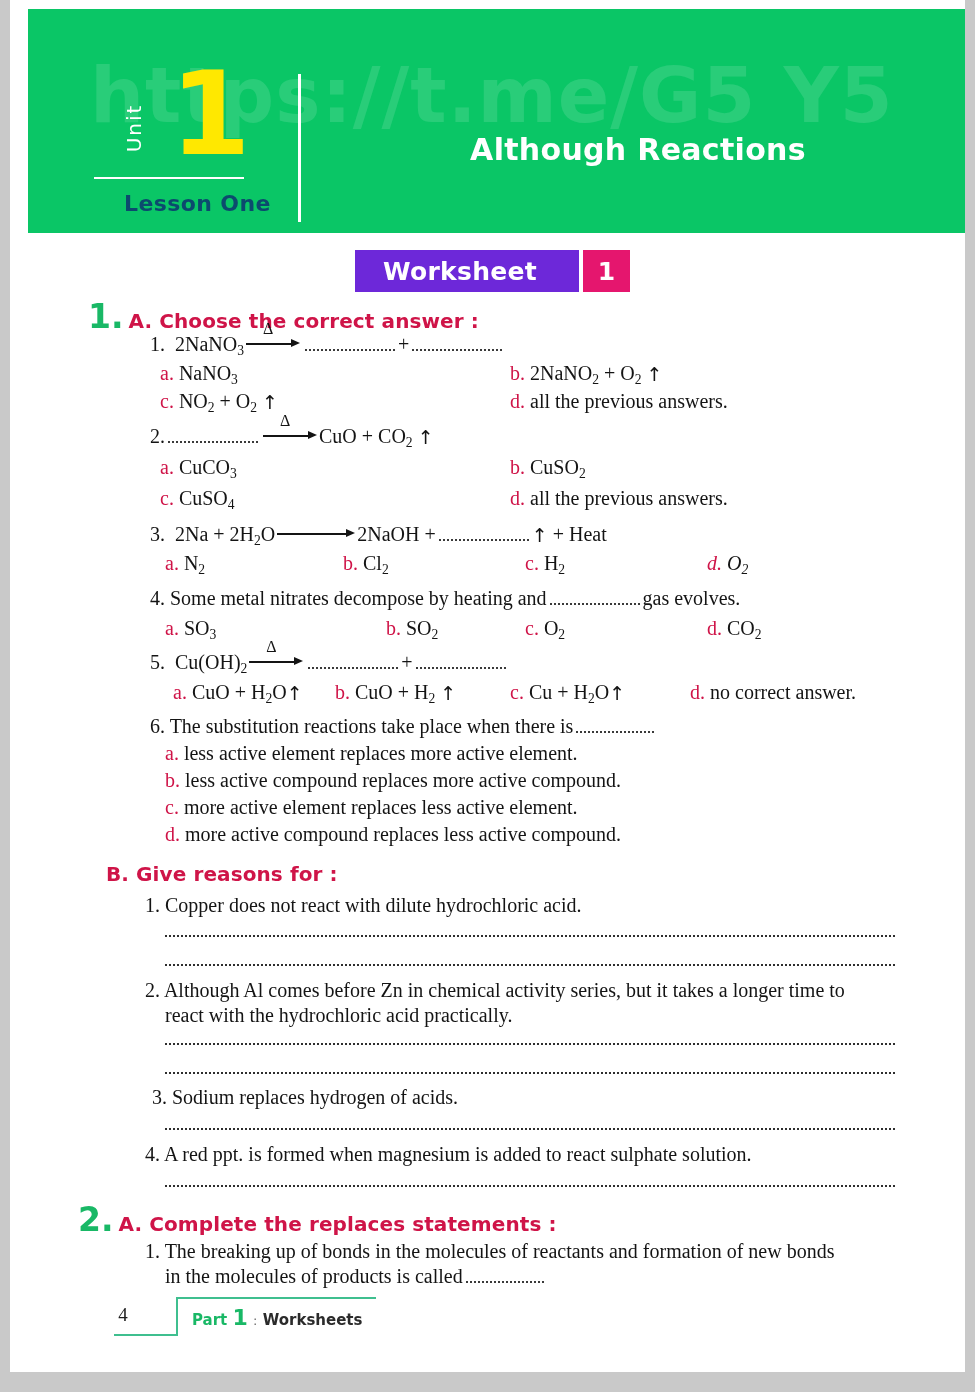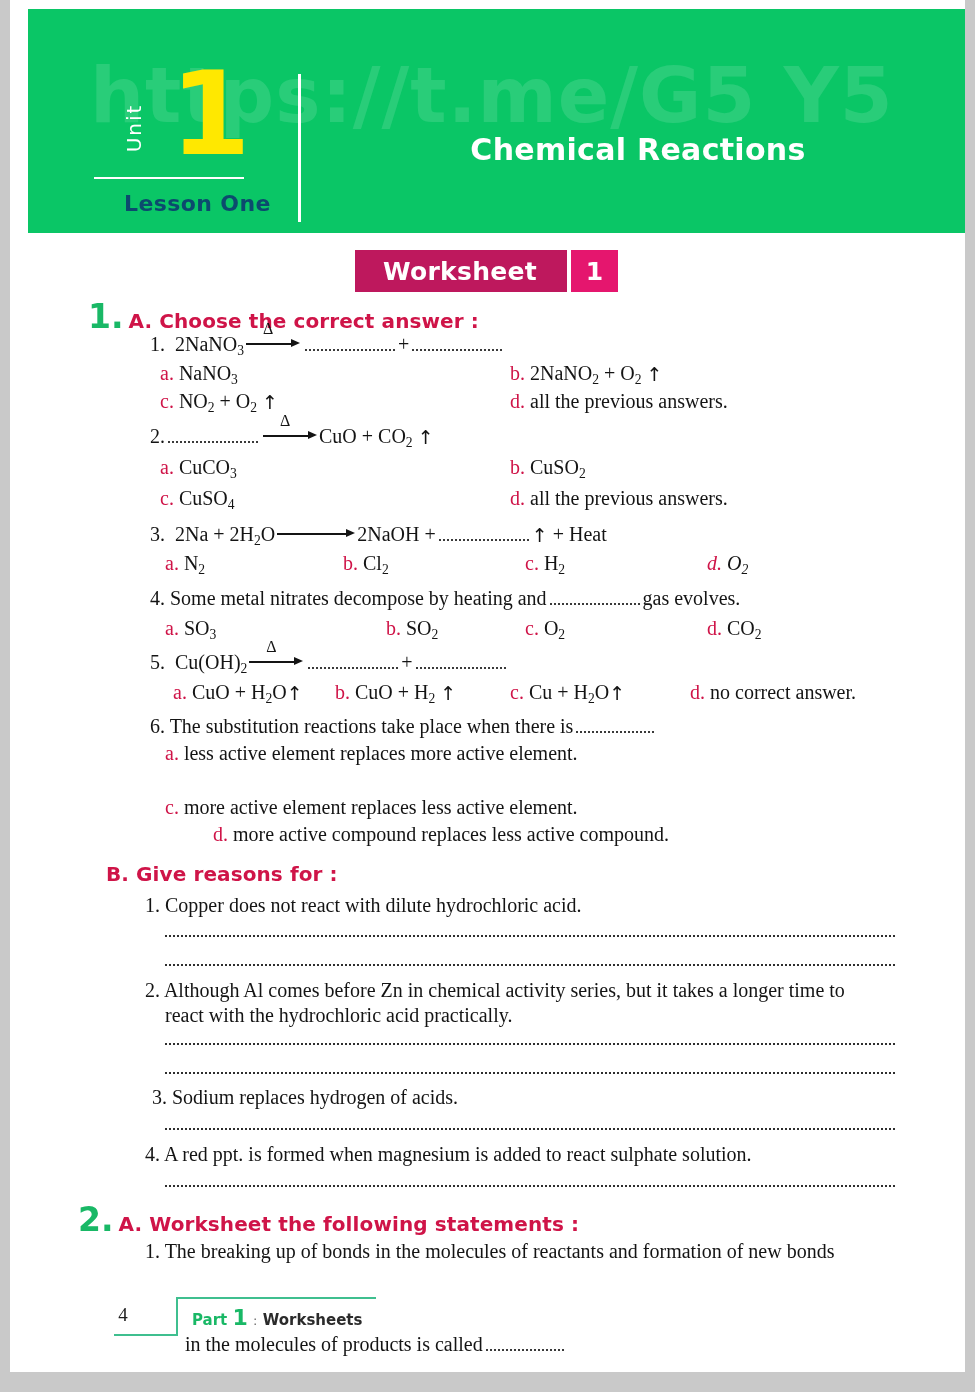--- a/index.html
+++ b/index.html
@@ -121,26 +121,26 @@
   
   .ws-badge {
     position: absolute;
     left: 345px;
     top: 250px;
     display: flex;
     align-items: stretch;
     height: 42px;
   }
   .ws-badge .ws-label {
-    background: #be185d;
+    background: #6d28d9;
     color: #ffffff;
     font-family: "DejaVu Sans", sans-serif;
     font-weight: bold;
     font-size: 25px;
-    padding: 4px 30px 4px 28px;
+    padding: 4px 42px 4px 28px;
     display: flex;
     align-items: center;
     letter-spacing: 0.3px;
   }
   .ws-badge .ws-num {
     background: #e5166e;
     color: #ffffff;
     font-family: "DejaVu Sans", sans-serif;
     font-weight: bold;
     font-size: 25px;
@@ -350,21 +350,21 @@
   <div class="banner">
     <div class="banner-watermark">https://t.me/G5  Y5</div>
 
     <div class="unit-block">
       <div class="unit-word">Unit</div>
       <div class="unit-number">1</div>
     </div>
     <div class="unit-rule"></div>
     <div class="lesson-label">Lesson One</div>
     <div class="vbar"></div>
-    <div class="banner-title">Chemical Reactions</div>
+    <div class="banner-title">Although Reactions</div>
   </div>
 
   <div class="ws-badge">
     <div class="ws-label">Worksheet</div>
     <div class="ws-num">1</div>
   </div>
 
   <div class="sect" style="left:78px; top:300px;">
     <span class="sect-num">1.</span>
     <span class="sect-title">A. Choose the correct answer :</span>
@@ -426,22 +426,23 @@
     <div class="opt" style="left:170px;"><span class="opt-letter">b.</span> <span>CuO + H<sub>2</sub> <span class="arrow-up">↑</span></span></div>
     <div class="opt" style="left:345px;"><span class="opt-letter">c.</span> <span>Cu + H<sub>2</sub>O<span class="arrow-up">↑</span></span></div>
     <div class="opt" style="left:525px;"><span class="opt-letter">d.</span> <span>no correct answer.</span></div>
   </div>
 
   <div class="qline" style="left:140px; top:715px;">
     <span class="qnum">6.</span>
     <span>The substitution reactions take place when there is</span><span class="blank sm"></span>
   </div>
   <div class="opt-stack" style="left:155px; top:742px;"><span class="opt-letter">a.</span> <span>less active element replaces more active element.</span></div>
+  <div class="opt-stack" style="left:155px; top:769px;"><span class="opt-letter">b.</span> <span>less active compound replaces more active compound.</span></div>
   <div class="opt-stack" style="left:155px; top:796px;"><span class="opt-letter">c.</span> <span>more active element replaces less active element.</span></div>
-  <div class="opt-stack" style="left:155px; top:823px;margin-left:48px;"><span class="opt-letter">d.</span> <span>more active compound replaces less active compound.</span></div>
+  <div class="opt-stack" style="left:155px; top:823px;"><span class="opt-letter">d.</span> <span>more active compound replaces less active compound.</span></div>
 
   <div class="sect" style="left:96px; top:862px;">
     <span class="sect-title">B. Give reasons for :</span>
   </div>
 
   <div class="qline" style="left:135px; top:894px;">
     <span class="qnum">1.</span>
     <span>Copper does not react with dilute hydrochloric acid.</span>
   </div>
   <div class="ansline" style="left:155px; top:935px; width:730px;"></div>
@@ -464,28 +465,28 @@
   <div class="ansline" style="left:155px; top:1128px; width:730px;"></div>
 
   <div class="qline" style="left:135px; top:1143px;">
     <span class="qnum">4.</span>
     <span>A red ppt. is formed when magnesium is added to react sulphate solution.</span>
   </div>
   <div class="ansline" style="left:155px; top:1185px; width:730px;"></div>
 
   <div class="sect" style="left:68px; top:1203px;">
     <span class="sect-num">2.</span>
-    <span class="sect-title">A. Worksheet the following statements :</span>
+    <span class="sect-title">A. Complete the replaces statements :</span>
   </div>
 
   <div class="qwrap" style="left:135px; top:1239px; width:770px;">
     <span class="qnum">1.</span>
     <span>The breaking up of bonds in the molecules of reactants and formation of new bonds</span>
   </div>
-  <div class="qwrap" style="left:155px; top:1332px; width:770px;margin-left:20px;">
+  <div class="qwrap" style="left:155px; top:1264px; width:770px;">
     <span>in the molecules of products is called</span><span class="blank sm"></span>
   </div>
 
   <div class="footer">
     <div class="footer-rule-h"></div>
     <div class="footer-rule-v"></div>
     <div class="footer-rule-b"></div>
     <div class="pagenum">4</div>
     <div class="footer-text">
       <span class="fpart">Part</span>

